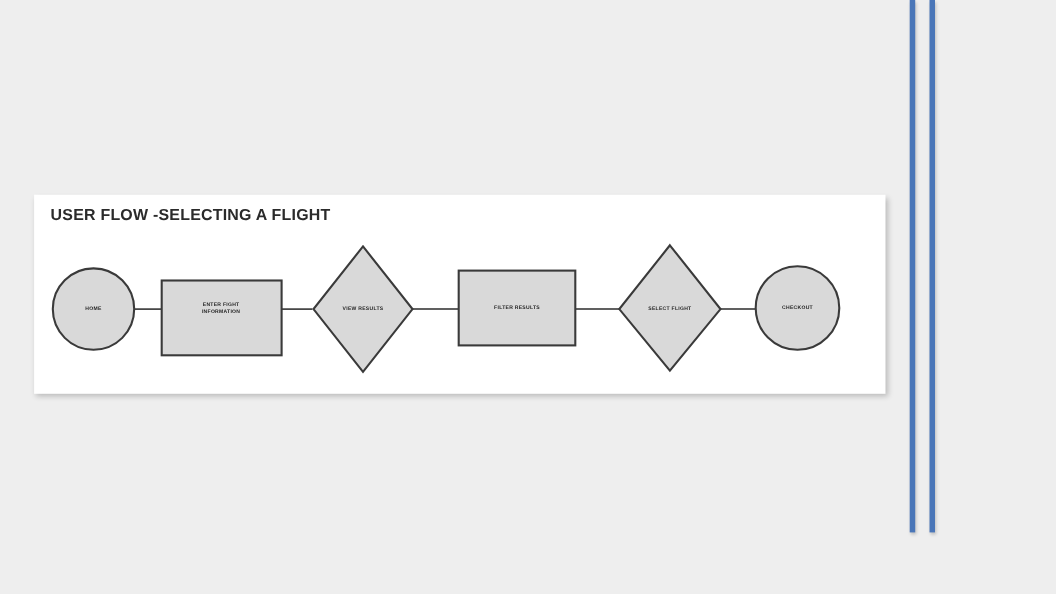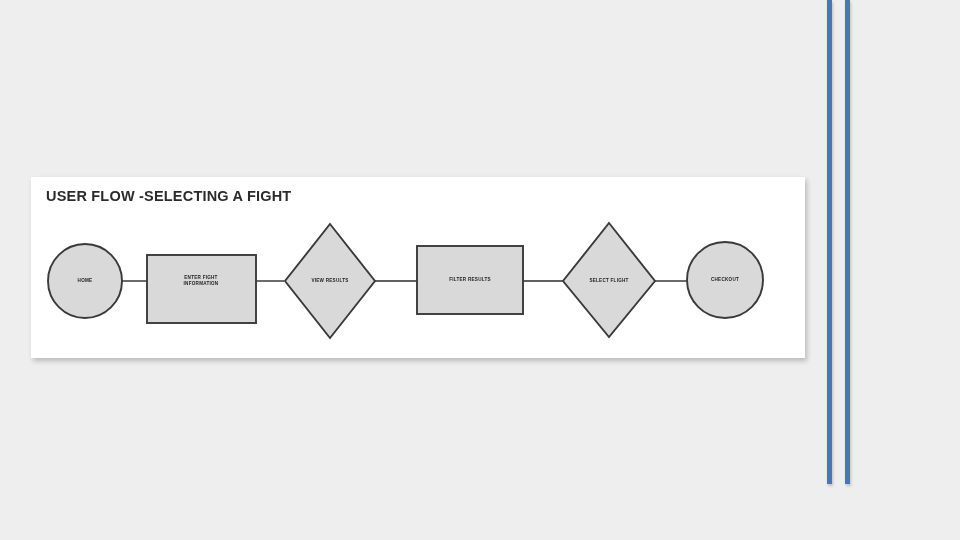--- a/index.html
+++ b/index.html
@@ -84,21 +84,21 @@
   #accent-rule-left  { left: 827px; }
   #accent-rule-right { left: 845px; }
 </style>
 </head>
 <body>
 
 <div id="slide-canvas">
 
   <div id="flow-panel">
 
-    <div id="panel-title">USER FLOW -SELECTING A FIGHT</div>
+    <div id="panel-title">USER FLOW -SELECTING A FLIGHT</div>
 
     <div id="diagram-stage">
 
       <svg id="diagram-svg" viewBox="0 0 774 181">
 
         <g stroke="#2b2b2b" stroke-width="1.4" fill="none">
           <line x1="91" y1="104" x2="116" y2="104"></line>
           <line x1="225" y1="104" x2="253" y2="104"></line>
           <line x1="344" y1="104" x2="386" y2="104"></line>
           <line x1="492" y1="104" x2="532" y2="104"></line>

